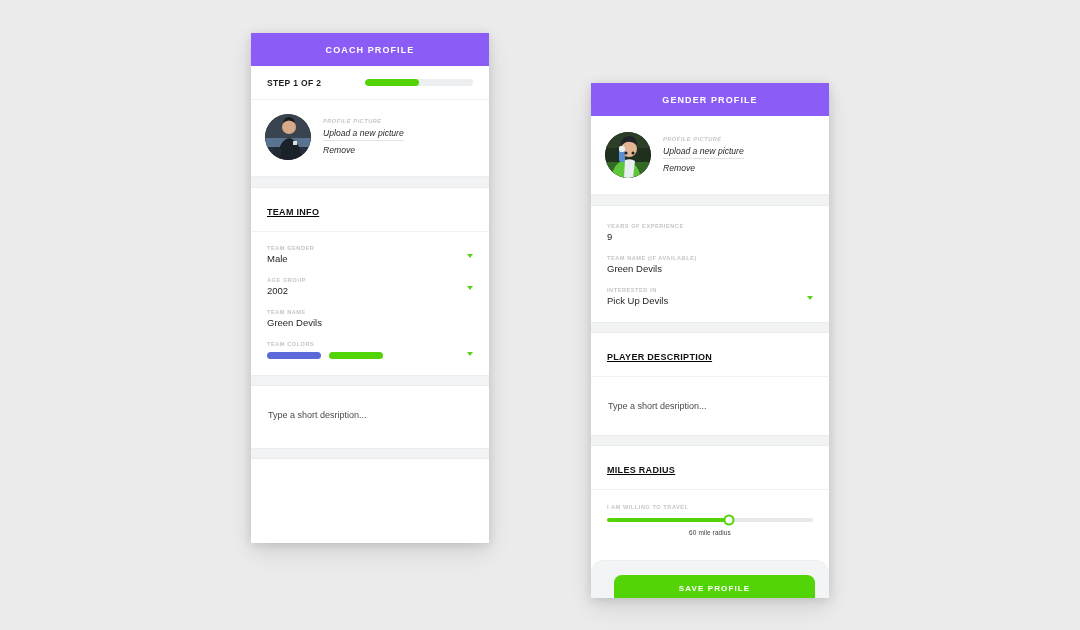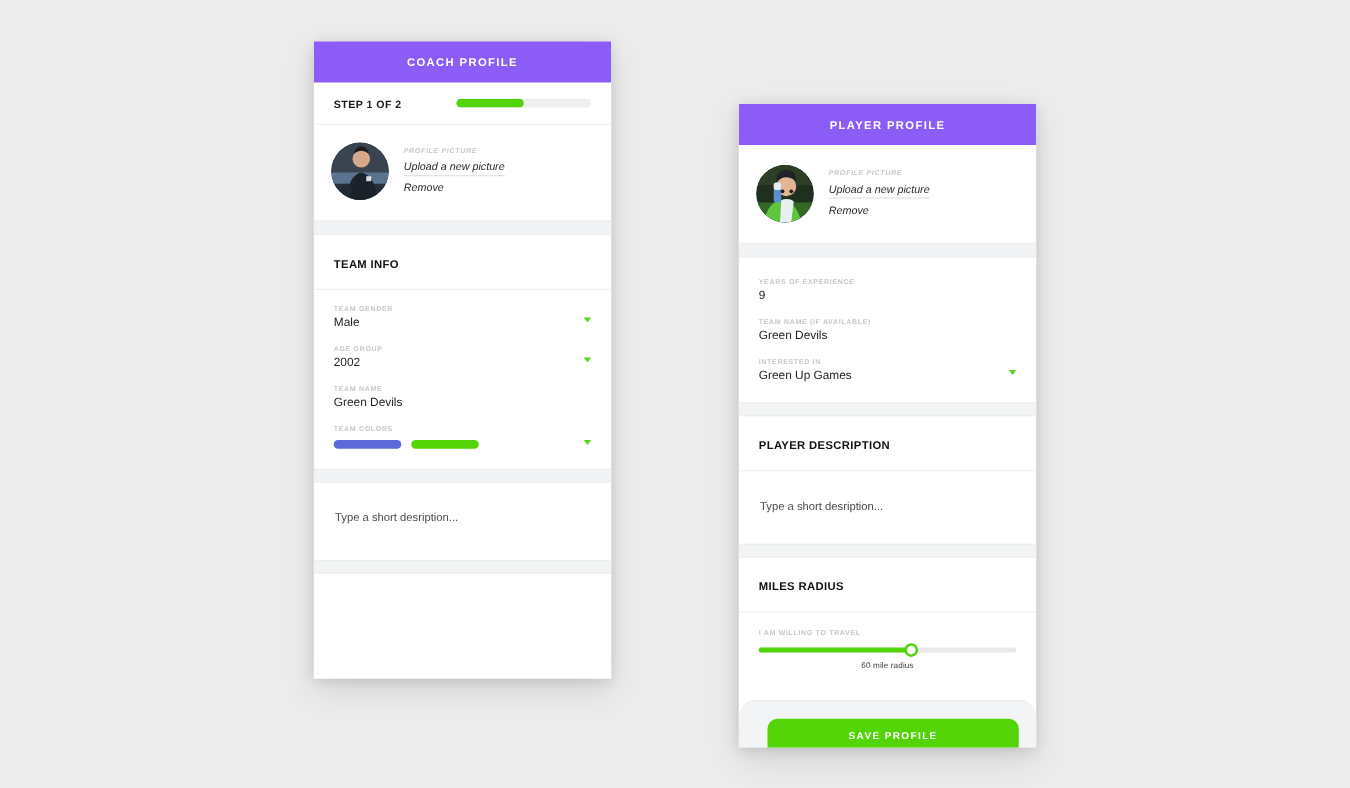--- a/index.html
+++ b/index.html
@@ -136,20 +136,21 @@
   .band {
     height: 11px;
     background: #f2f3f4;
     border-top: 1px solid #eceded;
     border-bottom: 1px solid #eceded;
   }
 
   .section-head {
     padding: 13px 16px 12px 16px;
     border-bottom: 1px solid #f1f1f1;
+    text-decoration: underline;
   }
 
   .section-title {
     font-size: 9px;
     font-weight: bold;
     letter-spacing: 0.3px;
     color: #111111;
   }
 
   
@@ -351,21 +352,21 @@
       <span class="desc-placeholder">Type a short desription...</span>
     </div>
 
     <div class="band"></div>
 
   </div>
 
   <div class="card card-player">
 
     <div class="titlebar">
-      <span class="titlebar-text">PLAYER PROFILE</span>
+      <span class="titlebar-text">GENDER PROFILE</span>
     </div>
 
     <div class="pp-block divider-soft" style="padding-top:16px">
       <div class="avatar">
         <svg viewBox="0 0 46 46" xmlns="http://www.w3.org/2000/svg" aria-hidden="true">
           <defs>
             <clipPath id="pcirc">
                 <circle cx="23" cy="23" r="23"></circle>
               </clipPath>
           </defs>
@@ -400,21 +401,21 @@
         <div class="field-value">9</div>
       </div>
 
       <div class="field">
         <div class="field-label">TEAM NAME (IF AVAILABLE)</div>
         <div class="field-value">Green Devils</div>
       </div>
 
       <div class="field">
         <div class="field-label">INTERESTED IN</div>
-        <div class="field-value">Green Up Games</div>
+        <div class="field-value">Pick Up Devils</div>
         <span class="caret"></span>
       </div>
 
     </div>
 
     <div class="band"></div>
     <div class="section-head">
       <span class="section-title">PLAYER DESCRIPTION</span>
     </div>
     <div class="desc-area" style="height:58px">

